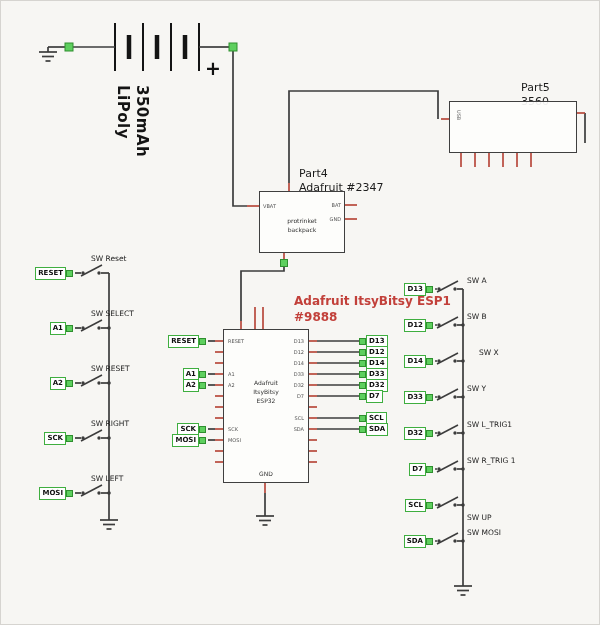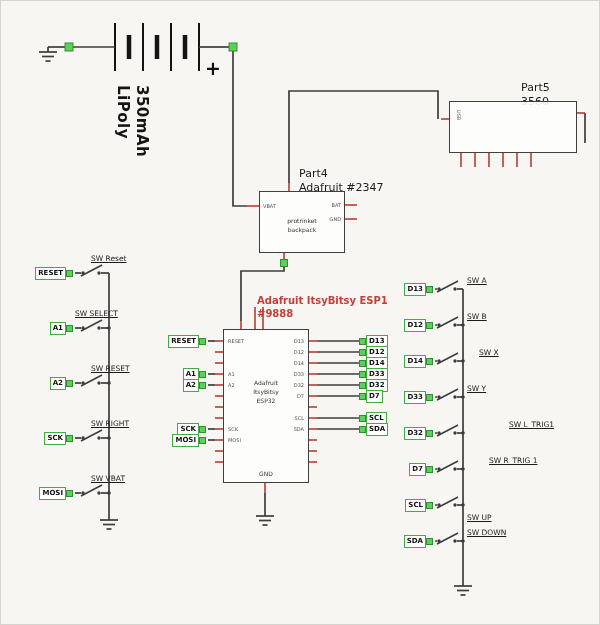--- a/index.html
+++ b/index.html
@@ -8,23 +8,23 @@
   svg.layer{position:absolute;left:0;top:0;}
   .wire{stroke:#3c3c3c;stroke-width:1.7;fill:none;}
   .pin{stroke:#b8483c;stroke-width:1.7;fill:none;}
   .dot{fill:#3c3c3c;}
   .gpad{fill:#5ecf5e;stroke:#2f8f2f;stroke-width:1;}
   .partbox{position:absolute;border:1.8px solid #3f3f3f;background:rgba(253,253,252,.92);box-sizing:border-box;}
   .nl{position:absolute;display:flex;align-items:center;height:14px;}
   .nl .box{border:1.4px solid #3fae3f;background:#fff;color:#101010;font-weight:bold;
     font-size:7px;line-height:1;padding:2px 2px;white-space:nowrap;}
   .nl .pad{width:7px;height:7px;background:#5ecf5e;border:1px solid #2f8f2f;box-sizing:border-box;}
-  .swname{position:absolute;font-size:7.5px;color:#1c1c1c;white-space:nowrap;text-decoration:underline;}
+  .swname{position:absolute;font-size:7.5px;color:#1c1c1c;white-space:nowrap;}
   .plabel{position:absolute;font-size:11px;color:#1c1c1c;line-height:1.25;white-space:nowrap;}
-  .mcutitle{position:absolute;font-size:10px;font-weight:bold;color:#c2403a;line-height:1.3;white-space:nowrap;}
+  .mcutitle{position:absolute;font-size:12px;font-weight:bold;color:#c2403a;line-height:1.3;white-space:nowrap;margin-left:37px;}
   .tiny{position:absolute;font-size:5px;color:#555;line-height:1;white-space:nowrap;}
   .tinyc{position:absolute;font-size:6px;color:#333;line-height:1.5;text-align:center;left:0;right:0;}
   .batlabel{position:absolute;writing-mode:vertical-lr;font-weight:bold;font-size:15px;
     color:#141414;letter-spacing:.5px;line-height:1.25;}
   .plus{position:absolute;font-size:19px;font-weight:bold;color:#111;}
   .vtxt{position:absolute;writing-mode:vertical-lr;font-size:5px;color:#666;}
 </style>
 </head>
 <body>
 
@@ -321,24 +321,24 @@
   <div class="nl" style="right:526px;top:430px;">
     <span class="box">SCK</span>
       <span class="pad"></span>
     </div>
   <div class="nl" style="right:526px;top:485px;">
     <span class="box">MOSI</span>
       <span class="pad"></span>
     </div>
 
   <div class="swname" style="left:90px;top:253px;">SW Reset</div>
-  <div class="swname" style="left:74px;top:308px;">SW SELECT</div>
+  <div class="swname" style="left:90px;top:308px;">SW SELECT</div>
   <div class="swname" style="left:90px;top:363px;">SW RESET</div>
   <div class="swname" style="left:90px;top:418px;">SW RIGHT</div>
-  <div class="swname" style="left:90px;top:473px;">SW VBAT</div>
+  <div class="swname" style="left:90px;top:473px;">SW LEFT</div>
 
   <div class="nl" style="right:166px;top:281px;">
     <span class="box">D13</span>
       <span class="pad"></span>
     </div>
   <div class="nl" style="right:166px;top:317px;">
     <span class="box">D12</span>
       <span class="pad"></span>
     </div>
   <div class="nl" style="right:166px;top:353px;">
@@ -363,18 +363,18 @@
     </div>
   <div class="nl" style="right:166px;top:533px;">
     <span class="box">SDA</span>
       <span class="pad"></span>
     </div>
 
   <div class="swname" style="left:466px;top:275px;">SW A</div>
   <div class="swname" style="left:466px;top:311px;">SW B</div>
   <div class="swname" style="left:478px;top:347px;">SW X</div>
   <div class="swname" style="left:466px;top:383px;">SW Y</div>
-  <div class="swname" style="left:466px;top:419px;margin-left:42px;">SW L_TRIG1</div>
-  <div class="swname" style="left:488px;top:455px;">SW R_TRIG 1</div>
+  <div class="swname" style="left:466px;top:419px;">SW L_TRIG1</div>
+  <div class="swname" style="left:466px;top:455px;">SW R_TRIG 1</div>
   <div class="swname" style="left:466px;top:512px;">SW UP</div>
-  <div class="swname" style="left:466px;top:527px;">SW DOWN</div>
+  <div class="swname" style="left:466px;top:527px;">SW MOSI</div>
 
 </div>
 
 </body></html>

